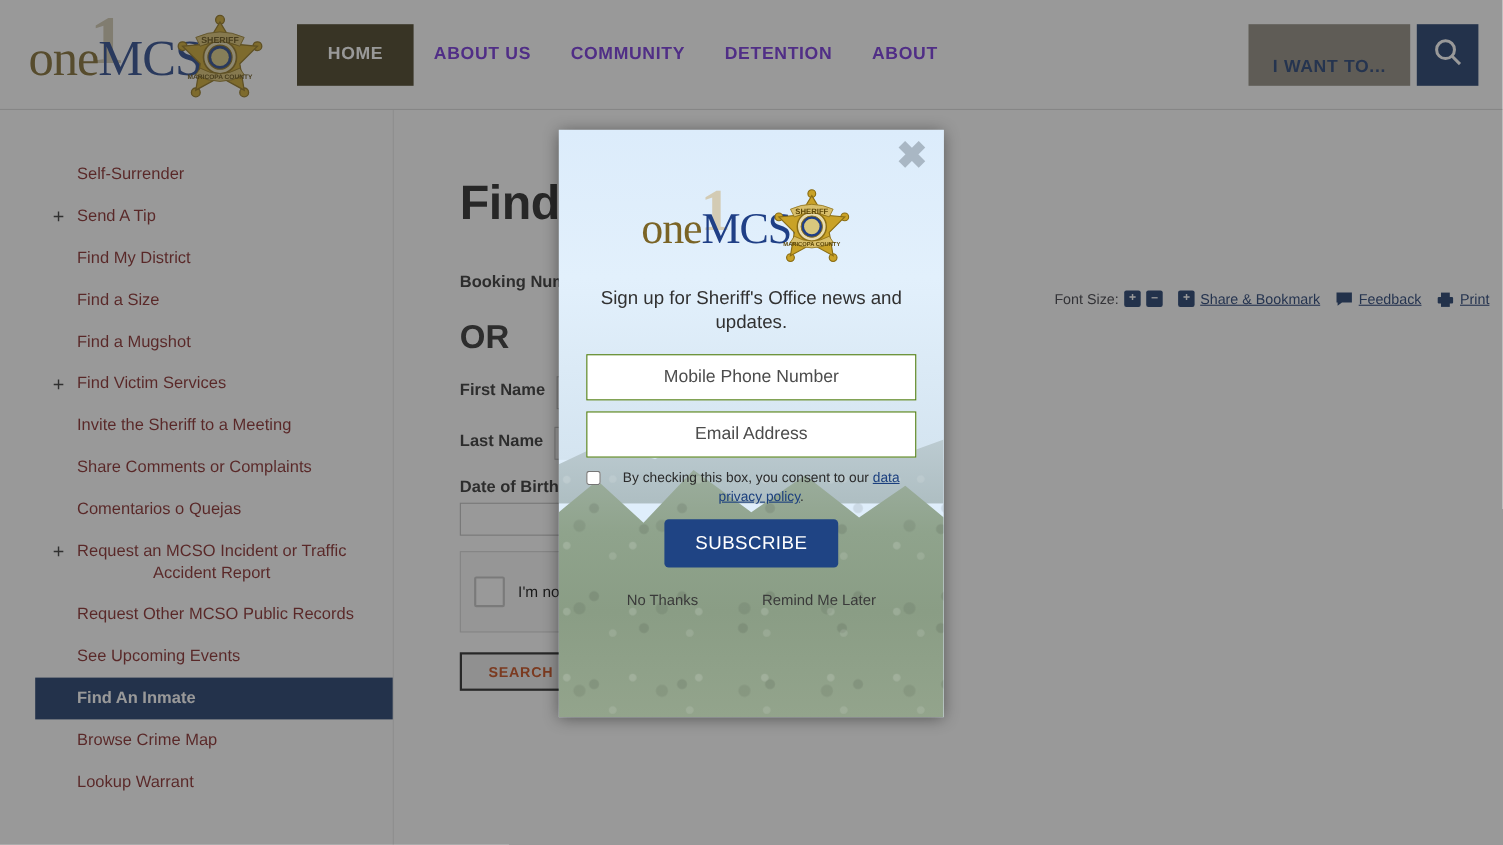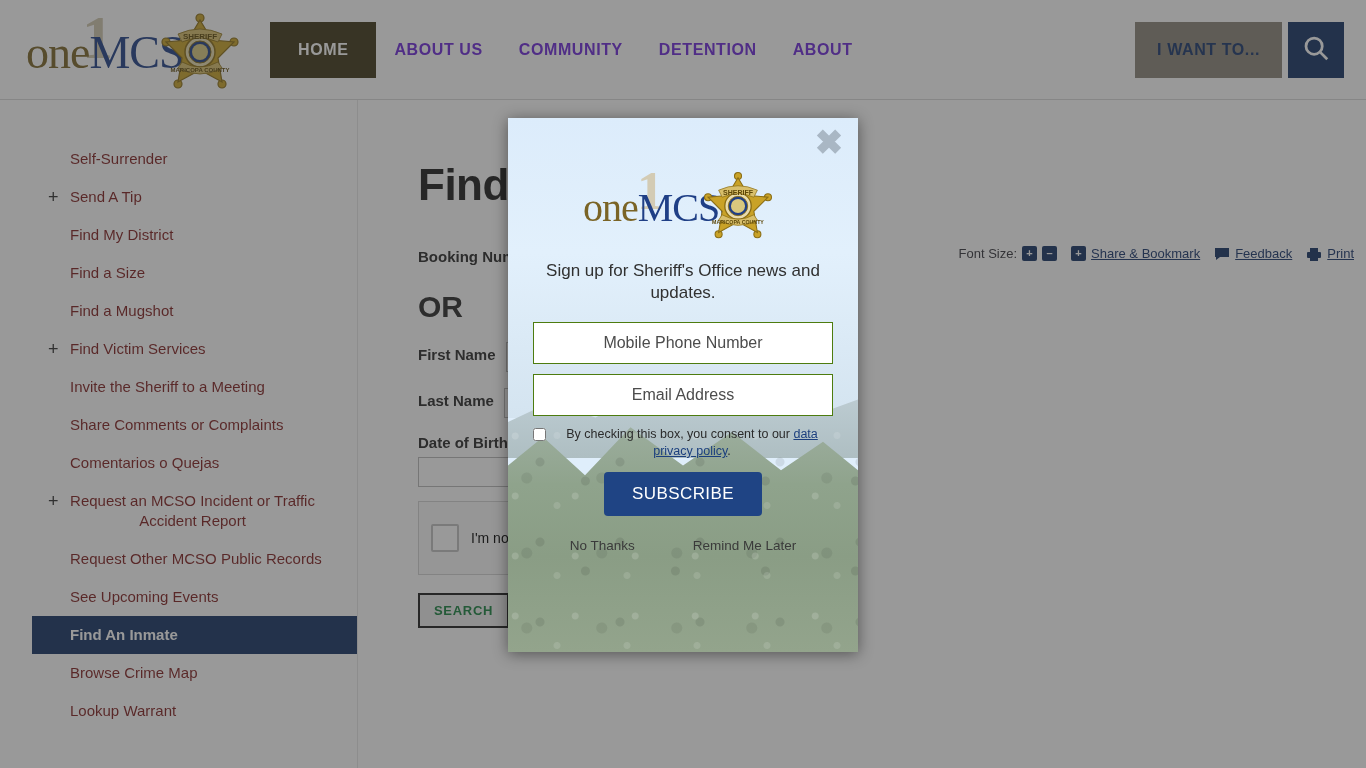--- a/index.html
+++ b/index.html
@@ -45,21 +45,21 @@
   .nav { display: flex; align-items: center; height: 100px; flex: 1; }
   .nav-item {
     font-size: 16px; font-weight: 700; letter-spacing: 0.6px;
     color: #6d28d9; padding: 0 18px; height: 56px; line-height: 56px;
     cursor: pointer; white-space: nowrap;
   }
   .nav-item.active { background: #3d3517; color: #ffffff; padding: 0 28px; }
   .nav-spacer { flex: 1; }
   .want-to {
     background: #8a8578; color: #17346b; font-size: 16px; font-weight: 700;
-    letter-spacing: 0.6px; height: 56px; line-height: 56px; padding: 0 22px;
+    letter-spacing: 0.6px; height: 56px; line-height: 56px; padding: 11px 22px;
     cursor: pointer; white-space: nowrap;
   }
   .search-btn {
     background: #123163; width: 56px; height: 56px; margin-left: 6px; margin-right: 22px;
     display: flex; align-items: center; justify-content: center; cursor: pointer;
   }
   .search-btn svg { width: 30px; height: 30px; }
 
   
   .site-body { position: absolute; top: 100px; left: 0; right: 0; bottom: 0; display: flex; }
@@ -80,21 +80,21 @@
   }
   .side-item.active { background: #123163; margin-left: 32px; padding-left: 38px; }
   .side-item.active span.label { color: #ffffff; font-weight: 700; }
 
   .content { flex: 1; padding: 60px 16px 0 60px; position: relative; }
   .page-title {
     font-size: 44px; font-weight: 700; color: #1a1a1a; margin: 0 0 34px 0;
     letter-spacing: -0.5px;
   }
   .toolbar {
-    position: absolute; right: 12px; top: 146px;
+    position: absolute; right: 12px; top: 164px;
     display: flex; align-items: flex-end; gap: 14px;
     font-size: 13px; color: #33333a;
   }
   .toolbar a { color: #17346b; text-decoration: underline; cursor: pointer; }
   .tb-group { display: flex; align-items: center; gap: 5px; }
   .sq {
     width: 15px; height: 15px; background: #123163; color: #fff;
     font-size: 11px; line-height: 15px; text-align: center; border-radius: 2px;
     cursor: pointer; font-weight: 700;
   }
@@ -107,22 +107,22 @@
   .txt-input {
     width: 250px; height: 30px; border: 1px solid #b9b9b9; background: #fff;
   }
   .recap {
     width: 300px; height: 74px; border: 1px solid #d3d3d3; background: #f9f9f9;
     display: flex; align-items: center; padding-left: 12px; gap: 12px; margin-bottom: 18px;
   }
   .recap-box { width: 28px; height: 28px; border: 2px solid #c1c1c1; background: #fff; border-radius: 2px; }
   .recap-label { font-size: 14px; color: #000; }
   .search-submit {
-    border: 2px solid #1a1a1a; background: #ececec; color: #15803d;
-    font-size: 13px; font-weight: 700; letter-spacing: 0.7px; padding: 8px 14px;
+    border: 2px solid #1a1a1a; background: #ececec; color: #c2410c;
+    font-size: 13px; font-weight: 700; letter-spacing: 0.7px; padding: 8px 24px;
     cursor: pointer;
   }
 
   
   #overlay {
     position: absolute; inset: 0; background: rgba(51,51,51,0.5); z-index: 50;
   }
 
   
   #modal {

